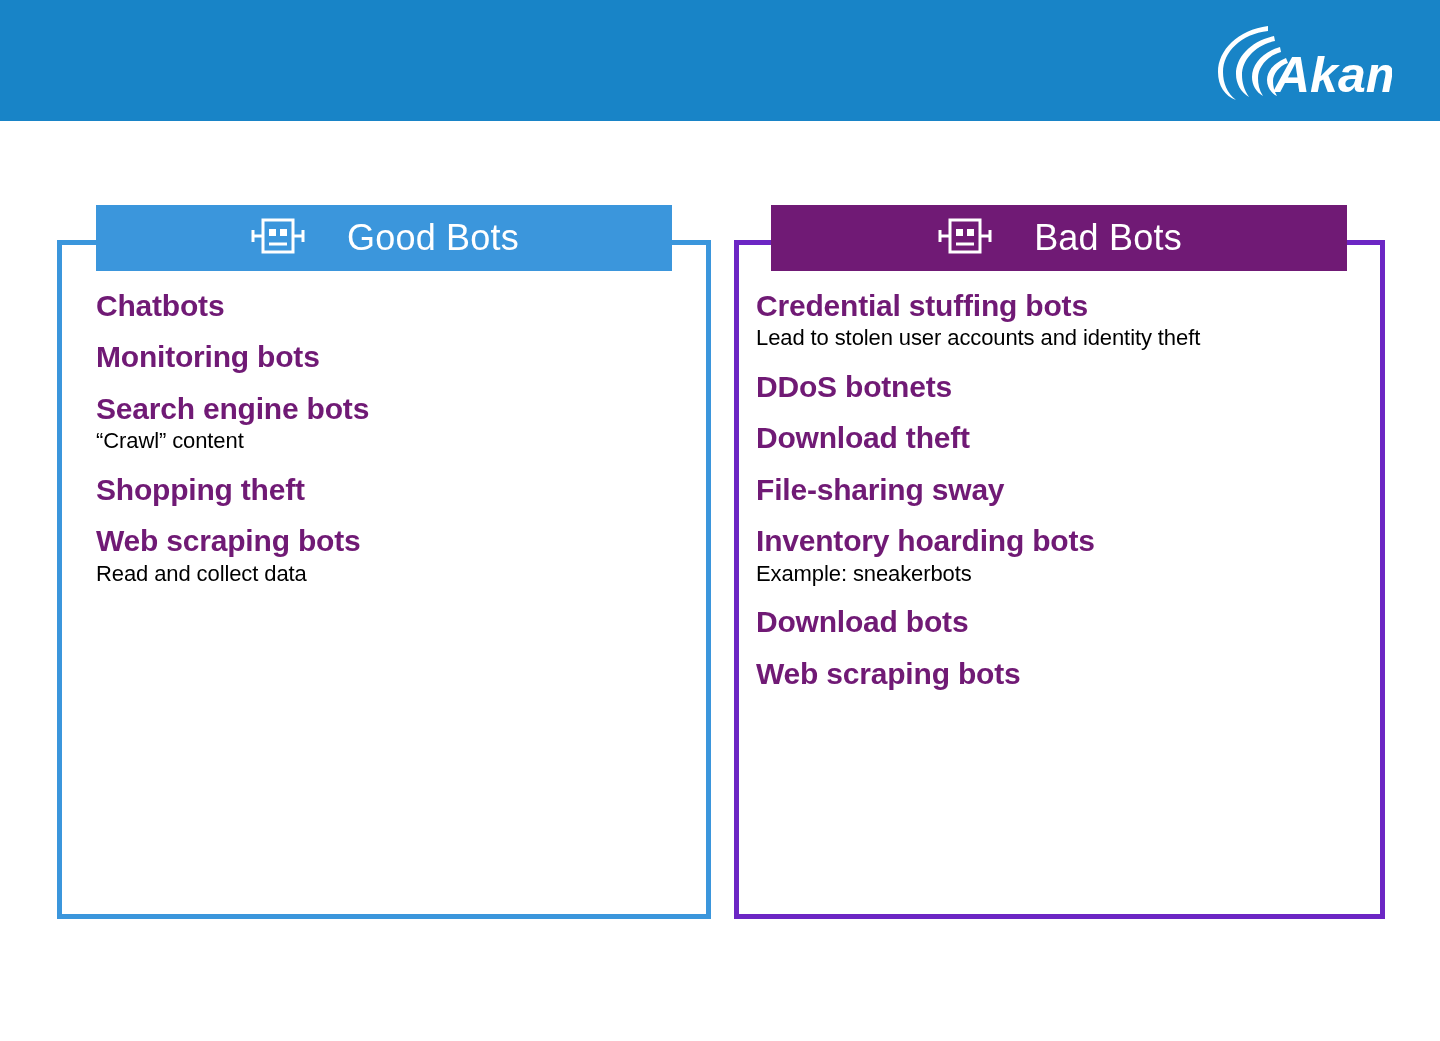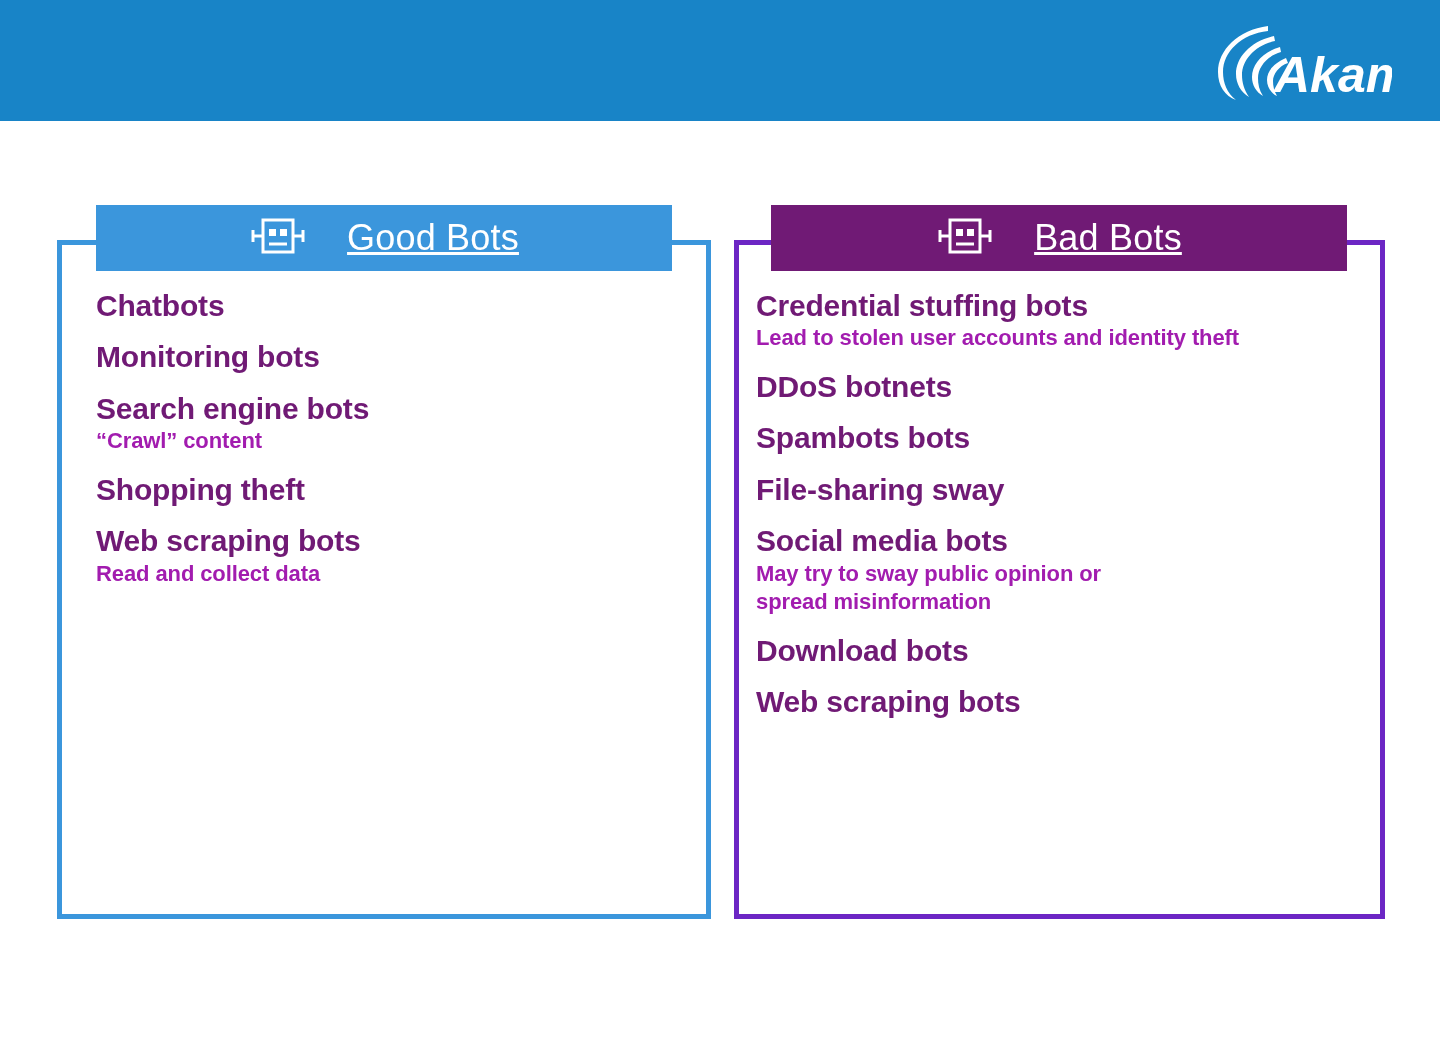--- a/index.html
+++ b/index.html
@@ -57,21 +57,20 @@
   
   .banner {
     position: absolute;
     top: 205px;
     height: 66px;
     display: flex;
     align-items: center;
     justify-content: center;
     gap: 40px;
     color: #ffffff;
-    text-decoration: underline;
   }
   .banner-good {
     left: 96px;
     width: 576px;
     background: #3b96dc;
   }
   .banner-bad {
     left: 771px;
     width: 576px;
     background: #701a75;
@@ -98,22 +97,22 @@
 
   .item-title {
     font-size: 30px;
     font-weight: bold;
     color: #701a75;
     line-height: 1.18;
     letter-spacing: -0.2px;
   }
   .item-sub {
     font-size: 22px;
-    font-weight: 700;
-    color: #a21caf;
+    font-weight: 400;
+    color: #000000;
     line-height: 1.30;
     letter-spacing: -0.1px;
     margin-top: 1px;
   }
 </style>
 </head>
 <body>
 
 <div class="topbar">
   <div class="logo-wrap">
@@ -193,28 +192,28 @@
 
 <div class="list list-bad">
   <div class="item has-sub">
     <div class="item-title">Credential stuffing bots</div>
     <div class="item-sub">Lead to stolen user accounts and identity theft</div>
   </div>
   <div class="item has-sub">
     <div class="item-title">DDoS botnets</div>
   </div>
   <div class="item has-sub">
-    <div class="item-title">Spambots bots</div>
+    <div class="item-title">Download theft</div>
   </div>
   <div class="item has-sub">
     <div class="item-title">File-sharing sway</div>
   </div>
   <div class="item has-sub">
-    <div class="item-title">Social media bots</div>
-    <div class="item-sub" style="max-width:410px;">May try to sway public opinion or spread misinformation</div>
+    <div class="item-title">Inventory hoarding bots</div>
+    <div class="item-sub">Example: sneakerbots</div>
   </div>
   <div class="item has-sub">
     <div class="item-title">Download bots</div>
   </div>
   <div class="item has-sub">
     <div class="item-title">Web scraping bots</div>
   </div>
 </div>
 
 </body></html>

